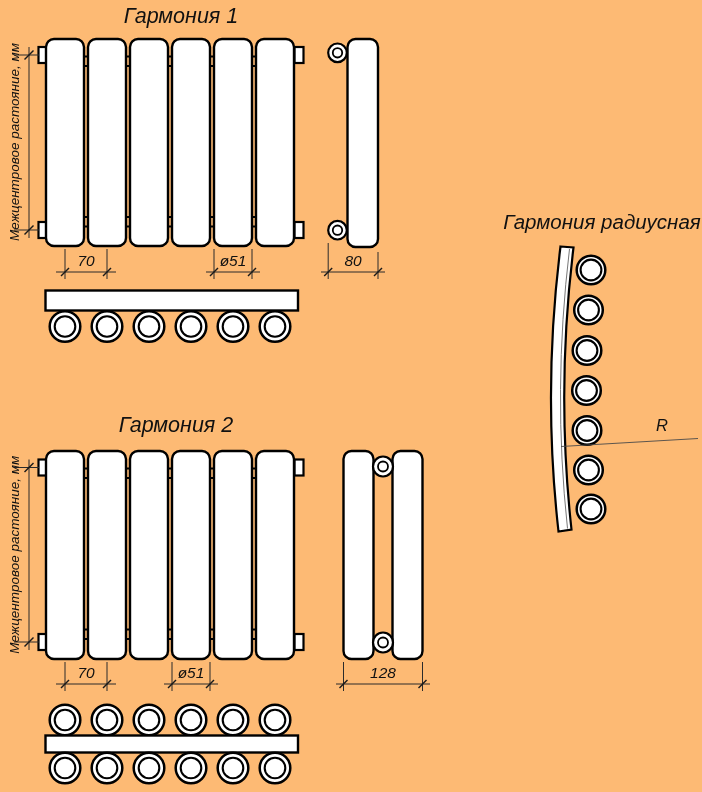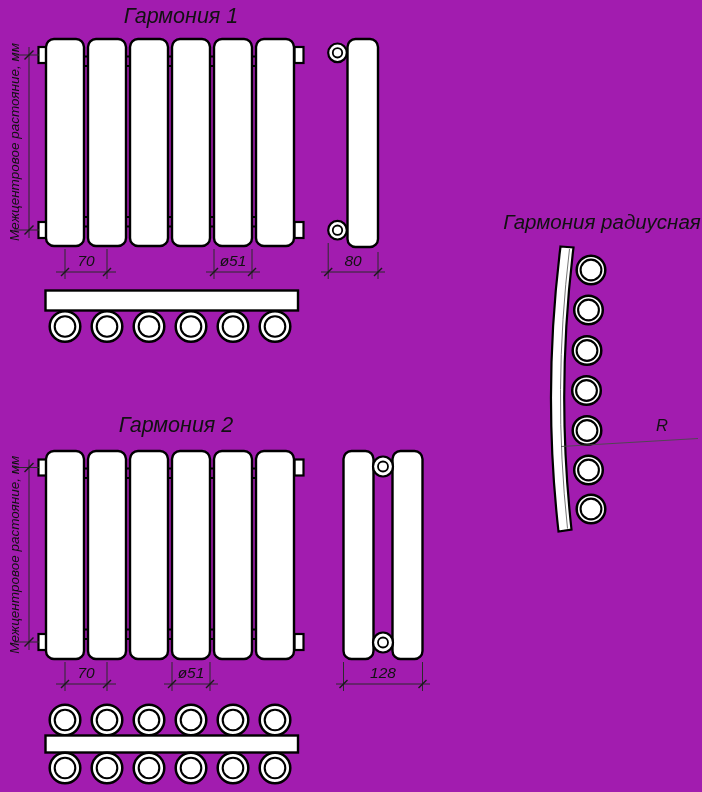--- a/index.html
+++ b/index.html
@@ -1,16 +1,16 @@
 <!DOCTYPE html>
 <html><head>
 <meta charset="utf-8">
 <style>
   html,body{margin:0;padding:0;background:#ffffff;}
-  .page{position:relative;width:702px;height:792px;background:#a21caf;overflow:hidden;}
+  .page{position:relative;width:702px;height:792px;background:#fdba74;overflow:hidden;}
   svg{display:block;}
   svg text{font-family:"Liberation Sans",sans-serif;font-style:italic;fill:#111;}
   .title-text{font-size:21.5px;}
   .radius-title-text{font-size:20.5px;}
   .dim-text{font-size:15.5px;}
   .vdim-text{font-size:13.5px;}
   .r-text{font-size:16.5px;}
   .outline{fill:#ffffff;stroke:#000000;stroke-width:2.4;}
   .outline-thin{fill:#ffffff;stroke:#000000;stroke-width:2.2;}
   .nipple{fill:none;stroke:#000000;stroke-width:2;}

